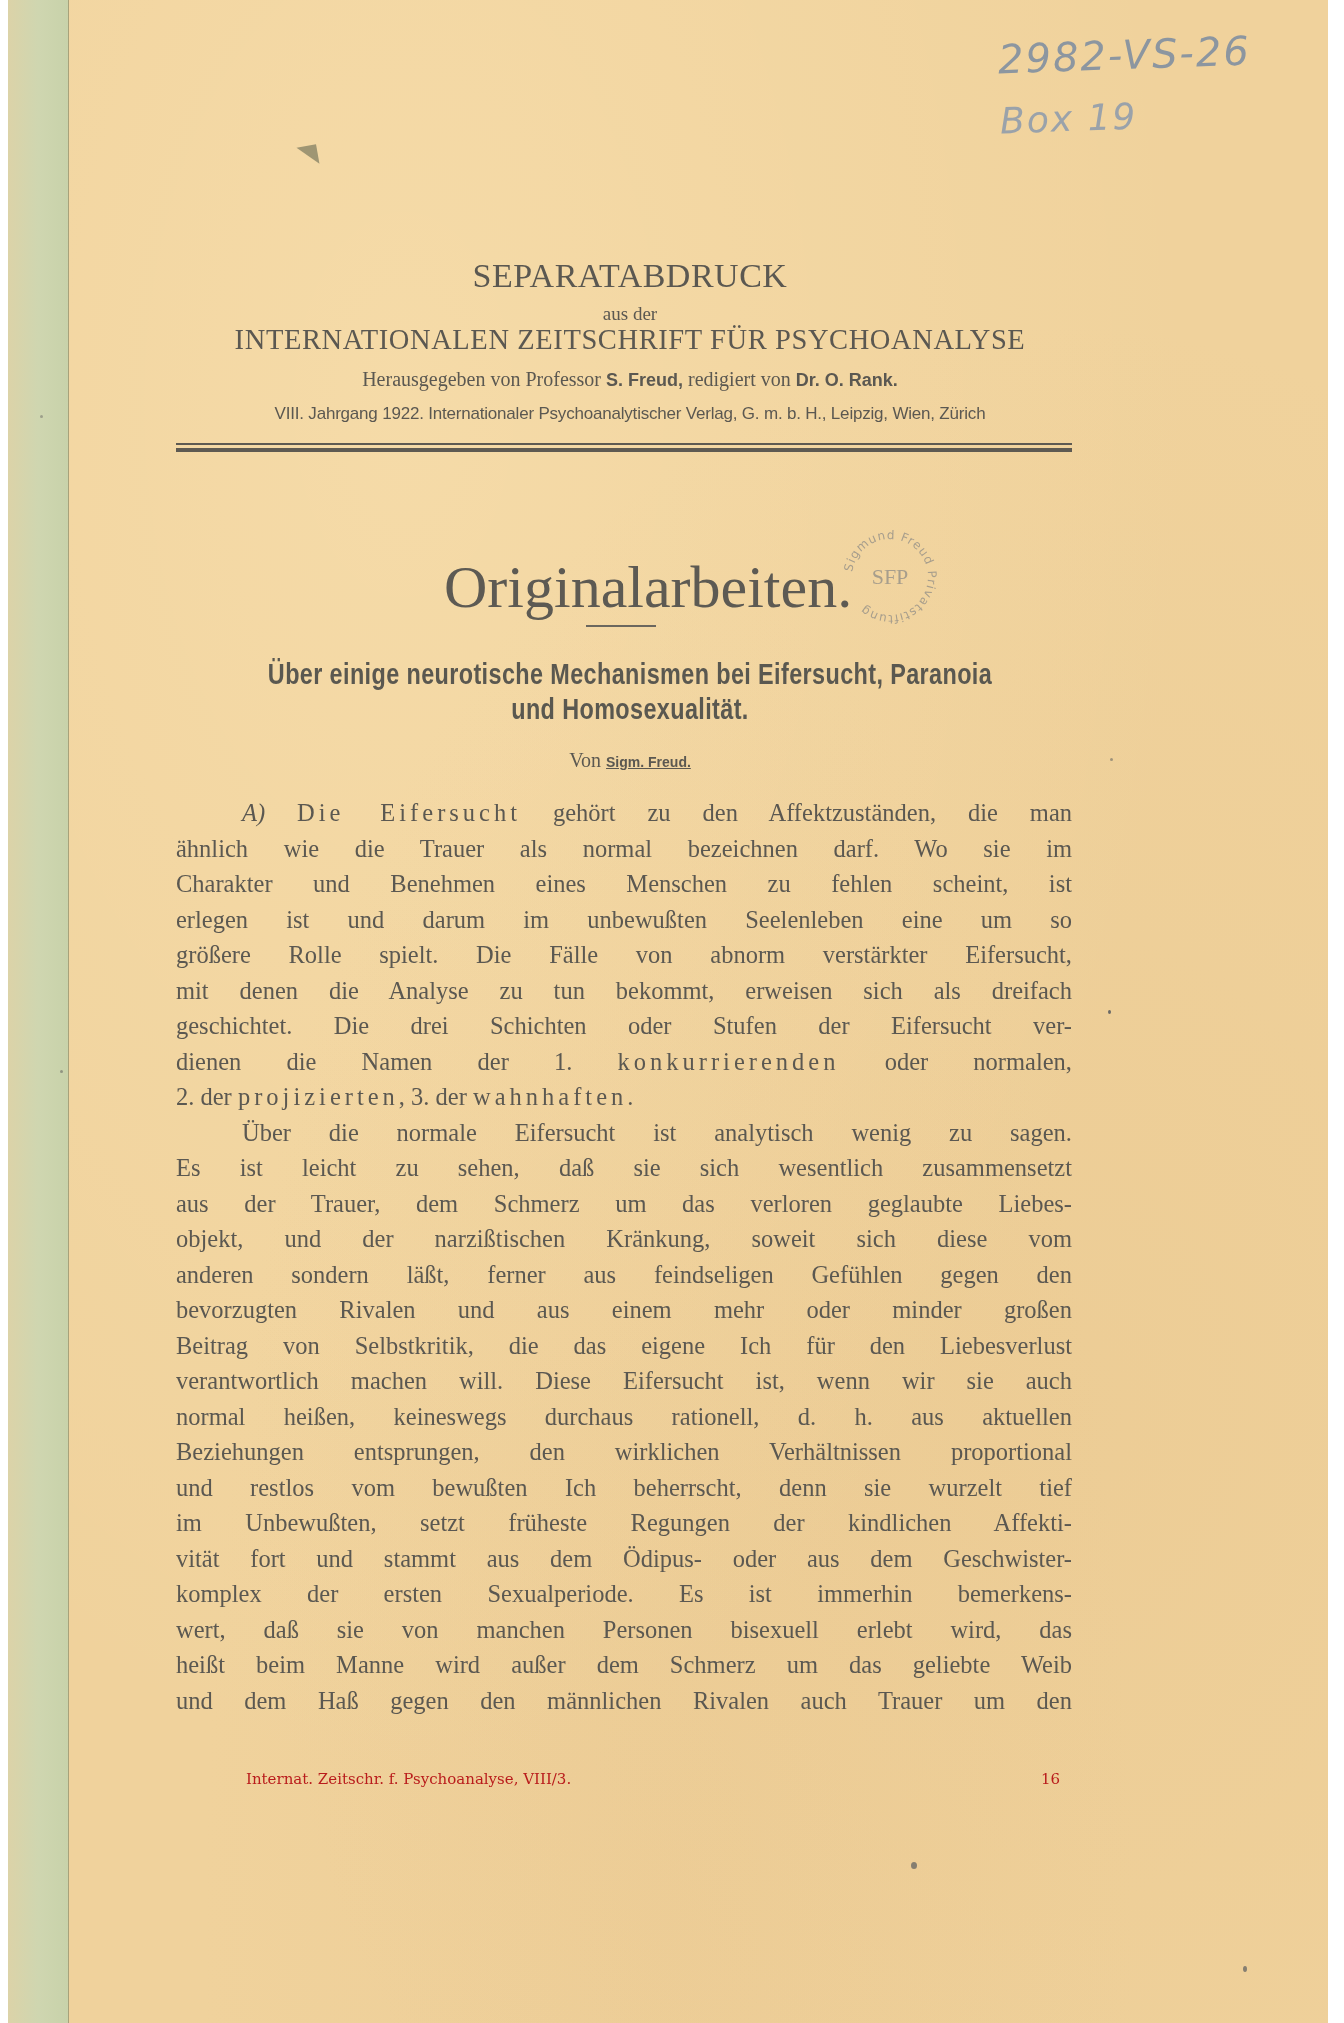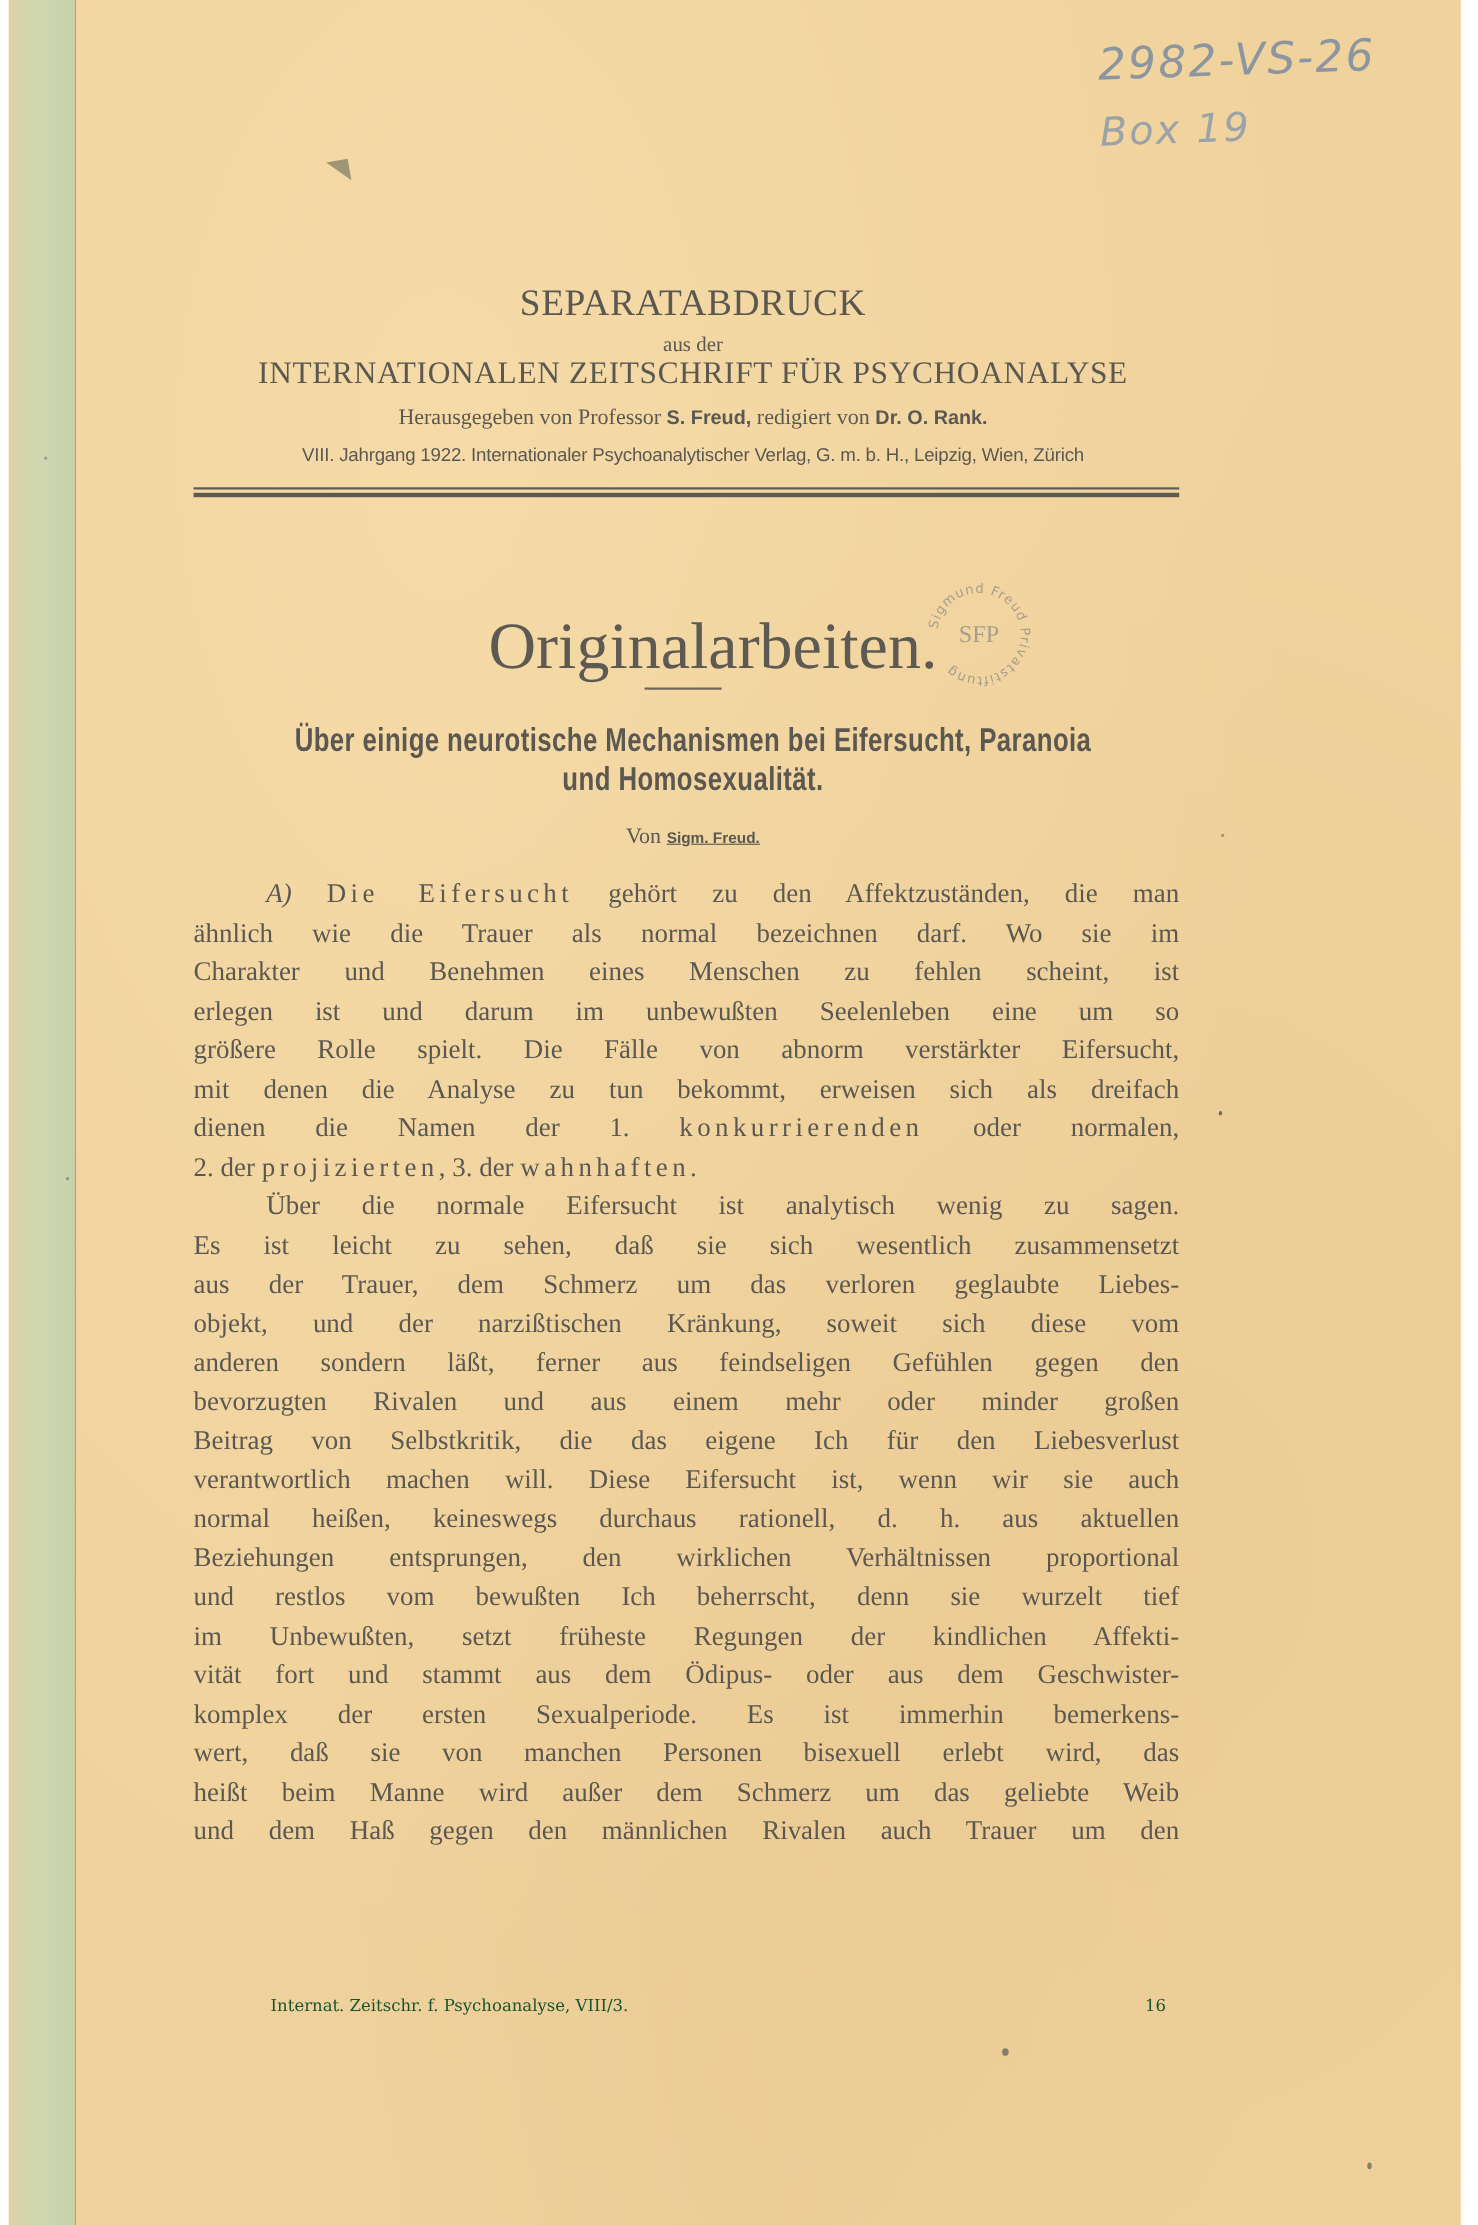--- a/index.html
+++ b/index.html
@@ -51,21 +51,21 @@
   .byline { top:749px; font-family:"Liberation Serif",serif; font-size:20px; color:#5b5851; }
   .byline b { font-family:"Liberation Sans",sans-serif; font-size:14px;text-decoration:underline; }
 
   .body { position:absolute; left:176px; top:795px; width:896px; font-family:"Liberation Serif",serif; font-size:24.5px; color:#5b5851; }
   .line { display:block; height:35.5px; line-height:35.5px; white-space:nowrap; text-align:justify; text-align-last:justify; }
   .line.last { text-align-last:left; }
   .line.indent { padding-left:66px; }
   .sp { letter-spacing:4px; }
   .ital { font-style:italic; }
 
-  .footer { position:absolute; top:1770px; left:246px; width:814px; font-family:"DejaVu Serif",serif; font-size:15px; color:#14532d;margin-top:44px; }
+  .footer { position:absolute; top:1770px; left:246px; width:814px; font-family:"DejaVu Serif",serif; font-size:15px; color:#b91c1c; }
   .footer .pg { position:absolute; right:0; top:0; }
 
   .speck { position:absolute; border-radius:50%; background:#6b6a66; }
 </style>
 </head>
 <body>
 
 <div class="paper">
   <div class="spine"></div>
 </div>
@@ -101,20 +101,21 @@
 <div class="center title title2">und Homosexualität.</div>
 <div class="center byline"><span>Von </span><b>Sigm. Freud.</b></div>
 
 <div class="body">
   <span class="line indent"><span class="ital">A)</span> <span class="sp">Die Eifersucht</span><span> gehört zu den Affektzuständen, die man</span></span>
   <span class="line">ähnlich wie die Trauer als normal bezeichnen darf. Wo sie im</span>
   <span class="line">Charakter und Benehmen eines Menschen zu fehlen scheint, ist</span>
   <span class="line">erlegen ist und darum im unbewußten Seelenleben eine um so</span>
   <span class="line">größere Rolle spielt. Die Fälle von abnorm verstärkter Eifersucht,</span>
   <span class="line">mit denen die Analyse zu tun bekommt, erweisen sich als dreifach</span>
+  <span class="line">geschichtet. Die drei Schichten oder Stufen der Eifersucht ver-</span>
   <span class="line"><span>dienen die Namen der 1. </span><span class="sp">konkurrierenden</span><span> oder normalen,</span></span>
   <span class="line last"><span>2. der </span><span class="sp">projizierten</span><span>, 3. der </span><span class="sp">wahnhaften</span><span>.</span></span>
   <span class="line indent">Über die normale Eifersucht ist analytisch wenig zu sagen.</span>
   <span class="line">Es ist leicht zu sehen, daß sie sich wesentlich zusammensetzt</span>
   <span class="line">aus der Trauer, dem Schmerz um das verloren geglaubte Liebes-</span>
   <span class="line">objekt, und der narzißtischen Kränkung, soweit sich diese vom</span>
   <span class="line">anderen sondern läßt, ferner aus feindseligen Gefühlen gegen den</span>
   <span class="line">bevorzugten Rivalen und aus einem mehr oder minder großen</span>
   <span class="line">Beitrag von Selbstkritik, die das eigene Ich für den Liebesverlust</span>
   <span class="line">verantwortlich machen will. Diese Eifersucht ist, wenn wir sie auch</span>

